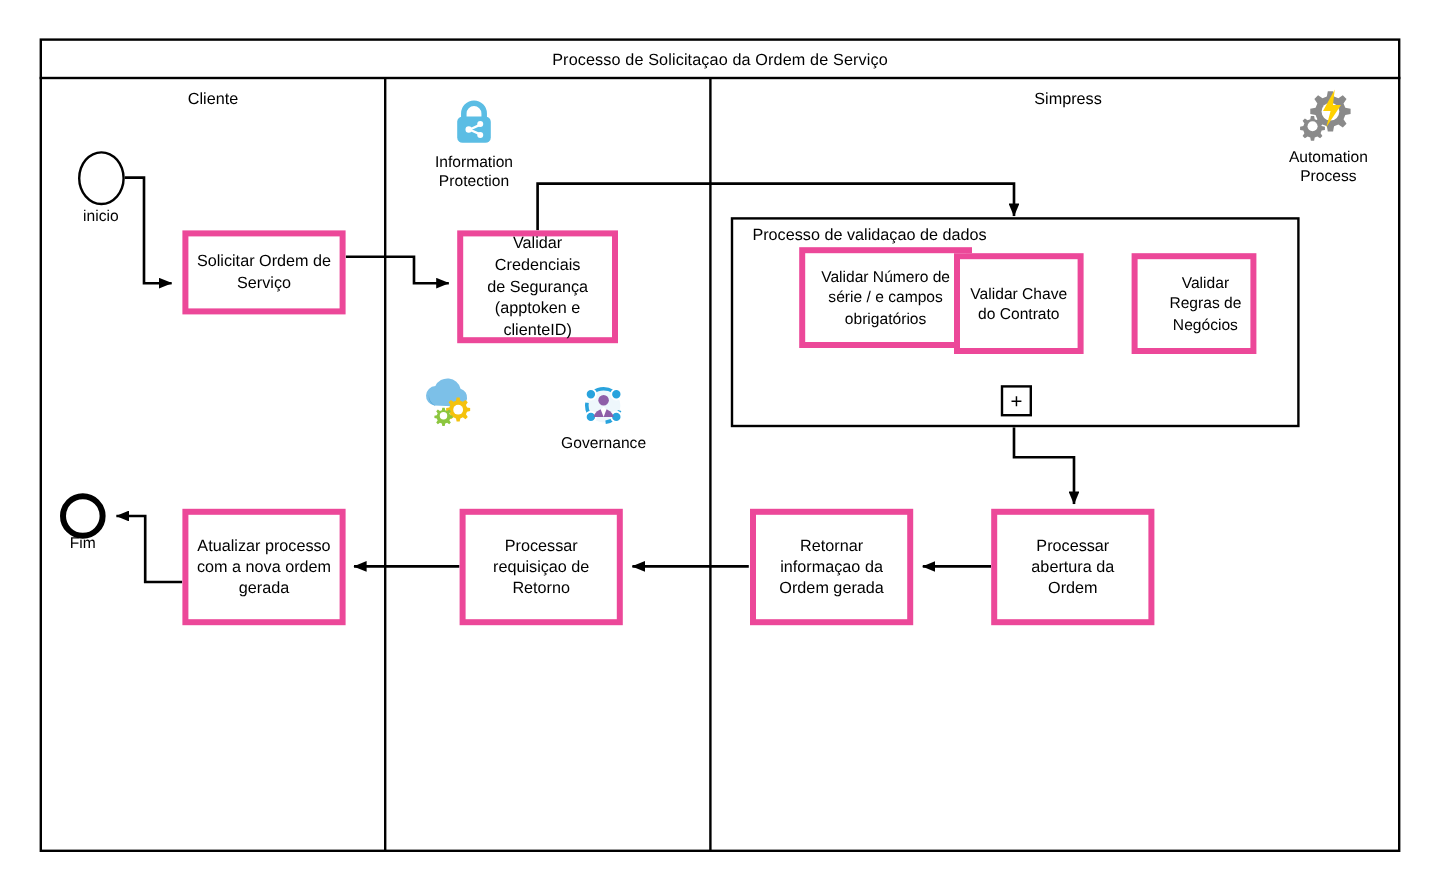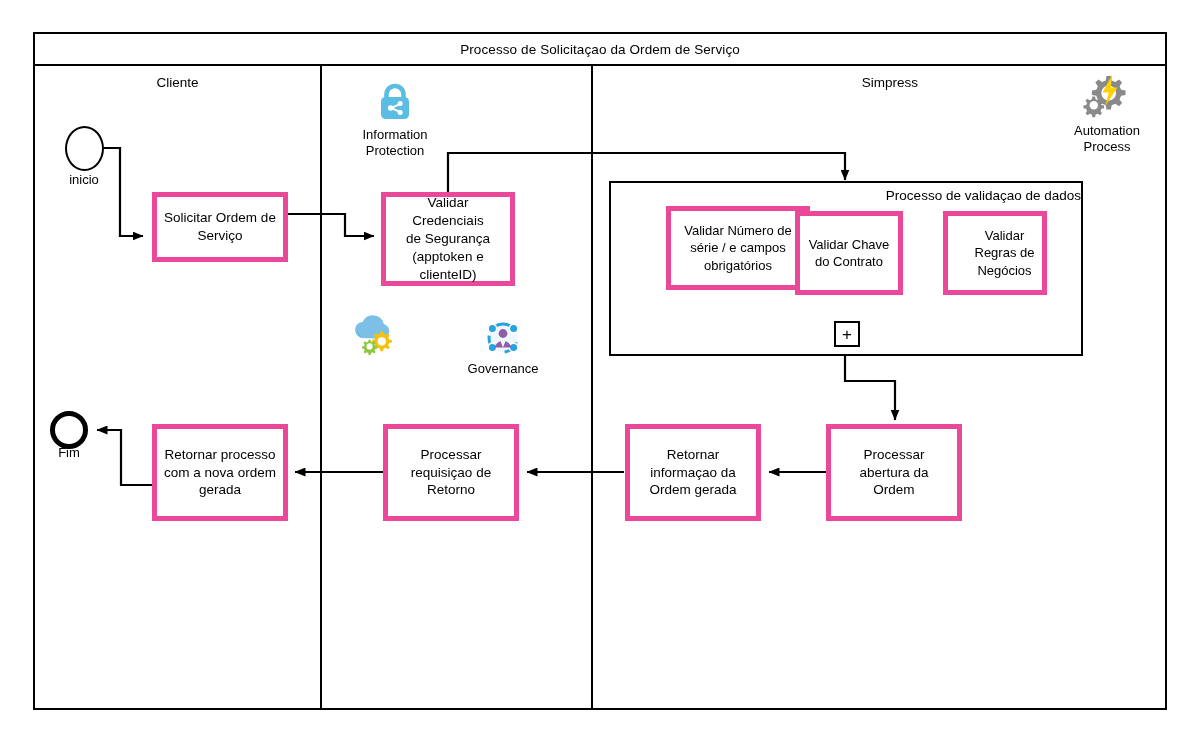--- a/index.html
+++ b/index.html
@@ -17,21 +17,21 @@
   .lane-label{position:absolute;font-size:13.5px;text-align:center;}
 
   
   .task{position:absolute;box-sizing:border-box;border:5px solid #ec4899;background:#fff;
         display:flex;align-items:center;justify-content:center;text-align:center;
         font-size:13.5px;line-height:1.32;padding:2px 5px;white-space:pre-line;}
   .task.small{font-size:13px;}
 
   
   .subproc{position:absolute;box-sizing:border-box;border:2px solid #000;background:#fff;}
-  .subproc-title{position:absolute;left:16px;right:0;top:5px;text-align:right;font-size:13.5px;}
+  .subproc-title{position:absolute;left:16px;right:0;top:5px;text-align:left;font-size:13.5px;}
   .plusbox{position:absolute;width:22px;height:22px;border:2px solid #000;background:#fff;
            display:flex;align-items:center;justify-content:center;font-size:17px;line-height:1;
            font-family:"Liberation Sans",sans-serif;}
 
   
   .ev{position:absolute;border-radius:50%;background:#fff;box-sizing:border-box;}
   .ev.start{border:2.2px solid #000;}
   .ev.end{border:5px solid #000;}
   .ev-label{position:absolute;font-size:13px;text-align:center;white-space:nowrap;}
 
@@ -90,21 +90,21 @@
   <div class="ev-label" style="left:29px;top:445px;width:80px;">Fim</div>
 
   <div class="task" style="left:152px;top:192px;width:136px;height:70px;">Solicitar Ordem de
 Serviço</div>
 
   <div class="task" style="left:381px;top:192px;width:134px;height:94px;">Validar Credenciais
 de Segurança
 (apptoken e
 clienteID)</div>
 
-  <div class="task" style="left:152px;top:424px;width:136px;height:97px;">Retornar processo
+  <div class="task" style="left:152px;top:424px;width:136px;height:97px;">Atualizar processo
 com a nova ordem
 gerada</div>
 
   <div class="task" style="left:383px;top:424px;width:136px;height:97px;">Processar
 requisiçao de
 Retorno</div>
 
   <div class="task" style="left:625px;top:424px;width:136px;height:97px;">Retornar
 informaçao da
 Ordem gerada</div>

